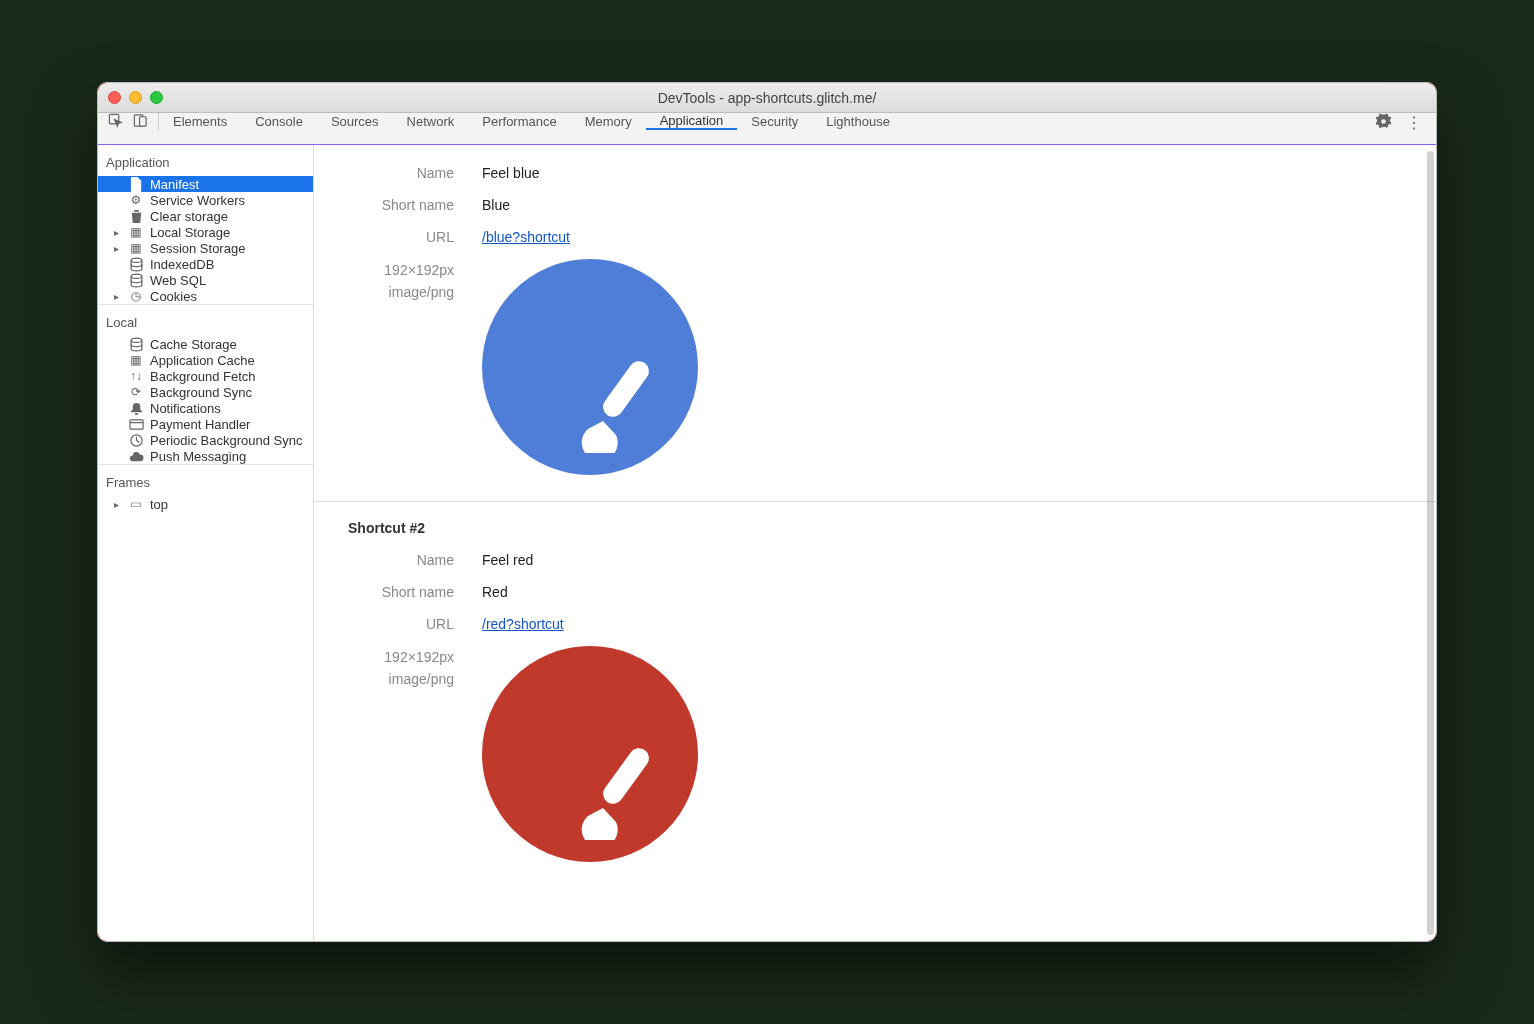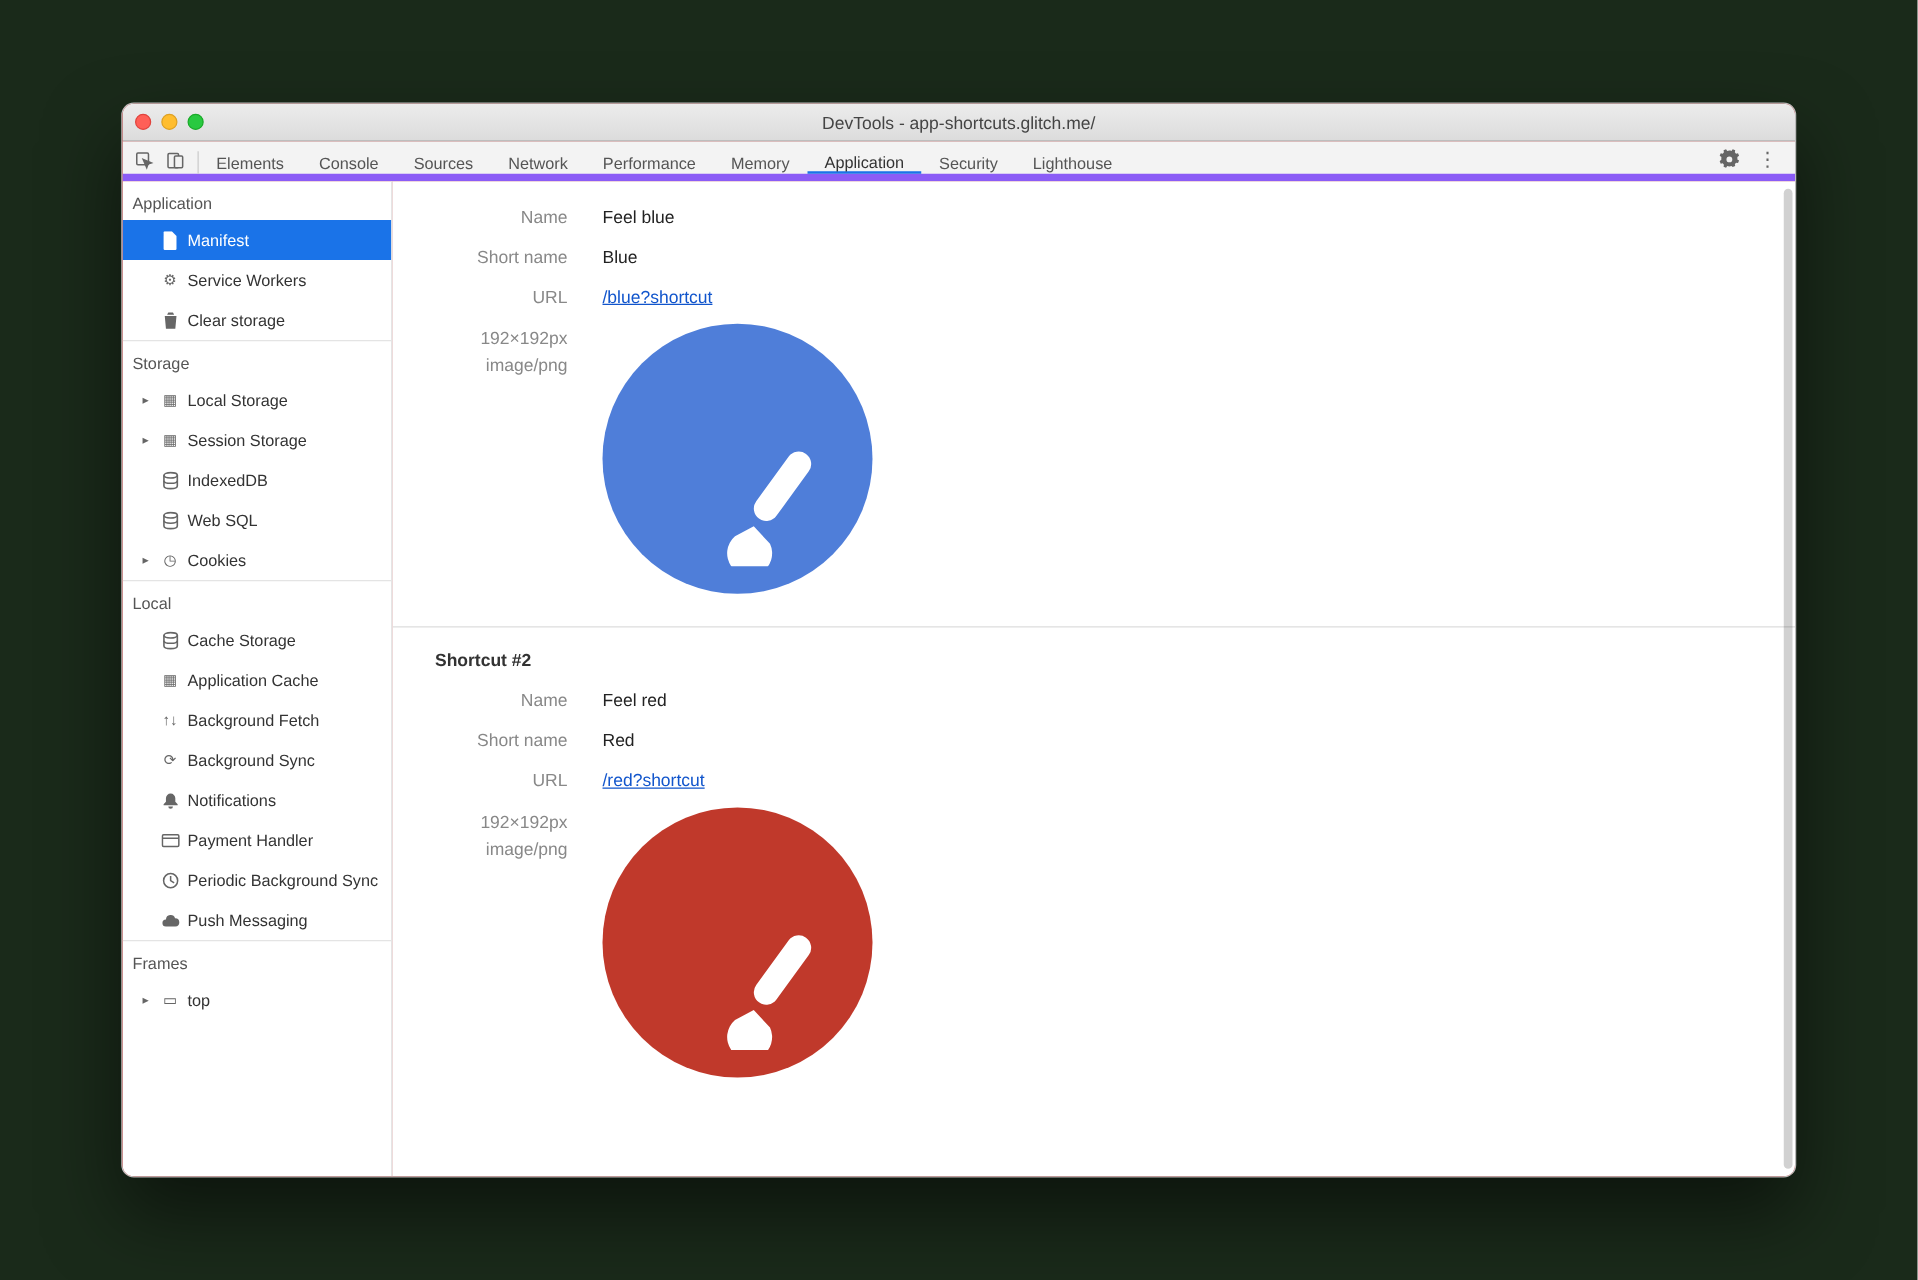--- a/index.html
+++ b/index.html
@@ -41,23 +41,23 @@
   .tl-dot.green { background:#28c940; border:0.5px solid #1aab29;}
   .tl-title {
     position:absolute; left:0; right:0;
     text-align:center; font-size:14px; color:#444;
     pointer-events:none;
   }
   
   .tabbar {
     height: 32px;
     background:#f3f3f3;
-    border-bottom:6px solid #8b5cf6;
+    border-bottom:1px solid #8b5cf6;
     display:flex;
-    align-items:flex-end;
+    align-items:flex-start;
     font-size:13px;
     color:#555;
   }
   .tabbar .pre-icons {
     display:flex; align-items:center; gap:10px;
     padding:0 10px;
     border-right:1px solid #ccc;
   }
   .tabbar .tabs { display:flex; align-items:stretch; }
   .tabbar .tab {
@@ -90,21 +90,21 @@
     font-size:13px;
   }
   .group-header {
     padding:10px 8px 6px 8px;
     color:#555;
     border-top:1px solid #e4e4e4;
   }
   .group-header.first { border-top:none; }
   .tree-item {
     display:flex; align-items:center;
-    height:32px;
+    height:16px;
     padding:0 6px 0 16px;
     gap:6px;
     color:#333;
     cursor:pointer;
   }
   .tree-item.expandable::before {
     content:"▸";
     font-size:10px;
     width:8px;
     color:#666;
@@ -251,21 +251,20 @@
       </div>
       <div class="tree-item noexp">
         <span class="ticon">
           <svg class="icon-s" viewBox="0 0 14 16" fill="#666">
               <path d="M2 4h10l-1 11H3L2 4zm3-3h4l1 2H4l1-2z"></path>
             </svg>
         </span>
         <span>Clear storage</span>
       </div>
 
-      <div class="group-header">Storage</div>
       <div class="tree-item expandable">
         <span class="ticon">▦</span>
         <span>Local Storage</span>
       </div>
       <div class="tree-item expandable">
         <span class="ticon">▦</span>
         <span>Session Storage</span>
       </div>
       <div class="tree-item noexp">
         <span class="ticon">

